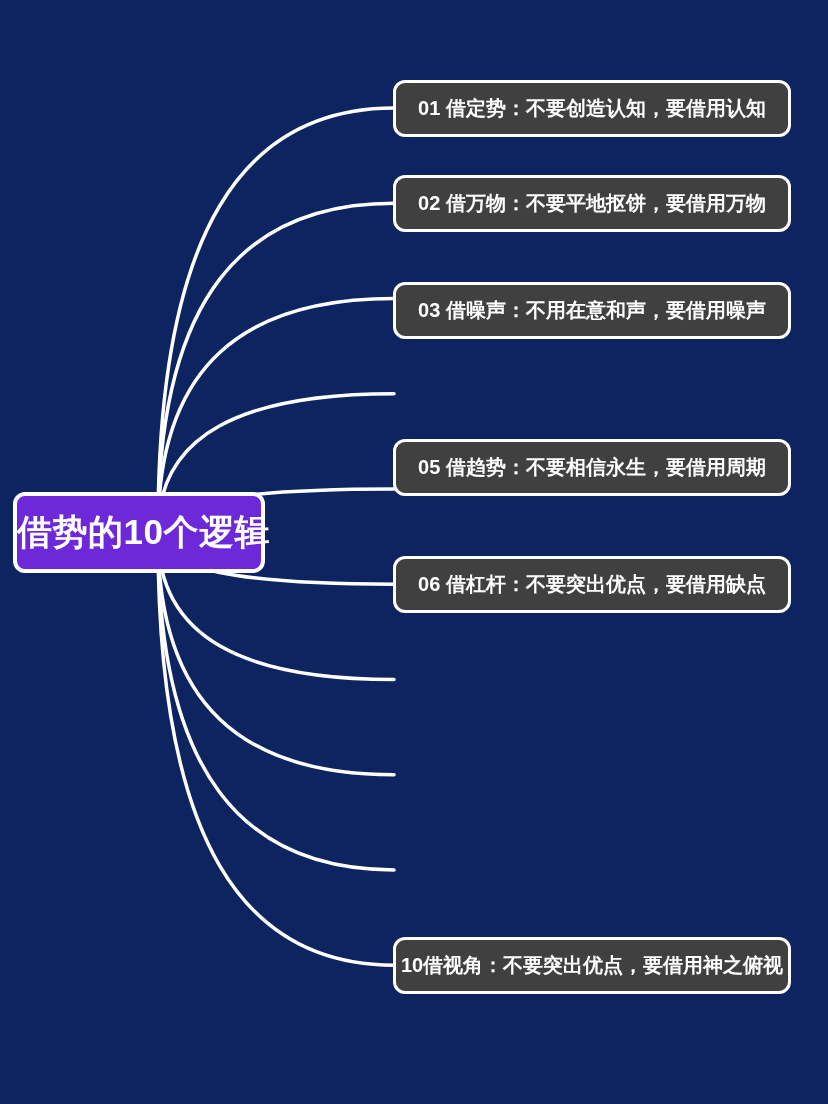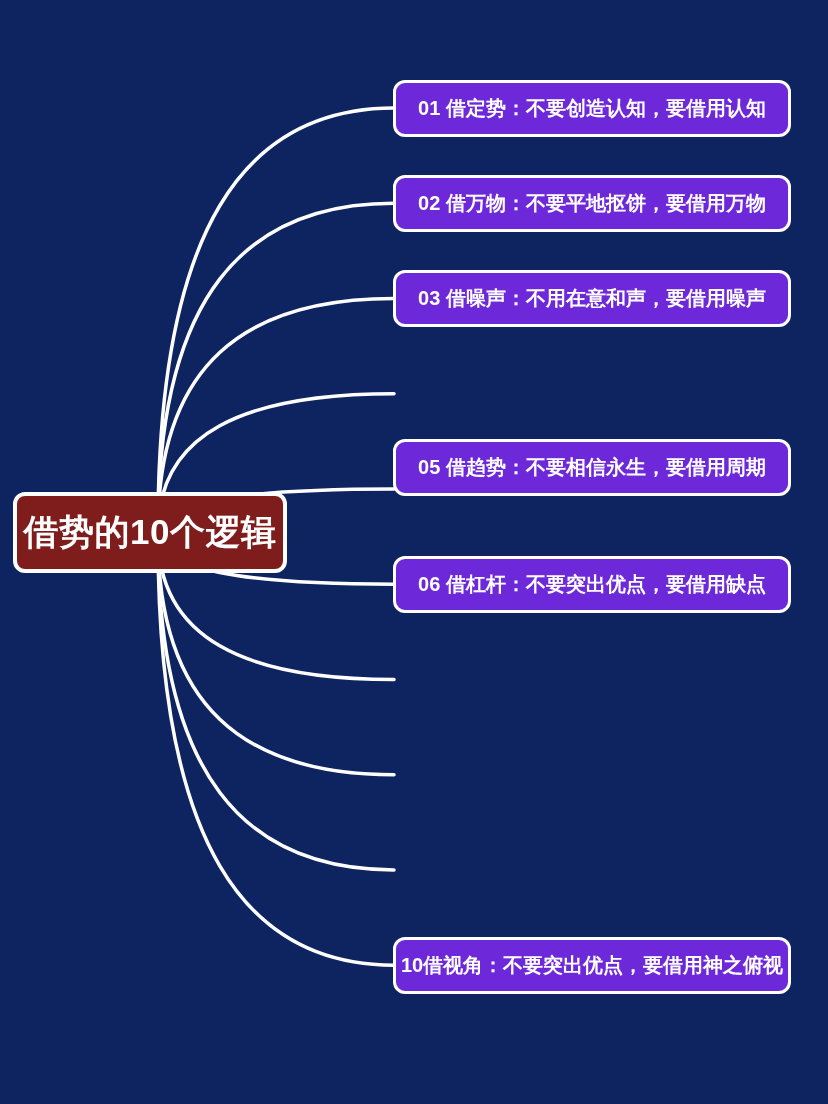--- a/index.html
+++ b/index.html
@@ -23,42 +23,41 @@
   #connectors path {
     fill: none;
     stroke: #ffffff;
     stroke-width: 3.5;
     stroke-linecap: round;
   }
   .root-node {
     position: absolute;
     left: 13px;
     top: 492px;
-    width: 274px;
+    width: 252px;
     height: 81px;
     box-sizing: border-box;
-    background: #7f1d1d;
+    background: #6d28d9;
     border: 4px solid #ffffff;
     border-radius: 12px;
     display: flex;
     align-items: center;
-    justify-content: center;
     color: #ffffff;
     font-size: 35px;
     font-weight: bold;
     white-space: nowrap;
     letter-spacing: 0.5px;
   }
   .branch-node {
     position: absolute;
     left: 393px;
     width: 398px;
     height: 57px;
     box-sizing: border-box;
-    background: #6d28d9;
+    background: #404040;
     border: 3.5px solid #ffffff;
     border-radius: 12px;
     display: flex;
     align-items: center;
     justify-content: center;
     color: #ffffff;
     font-size: 20px;
     font-weight: bold;
     white-space: nowrap;
   }
@@ -84,21 +83,21 @@
   <div class="root-node">
     <span>借势的10个逻辑</span>
   </div>
 
   <div class="branch-node" style="top:79.5px">
     <span>01 借定势：不要创造认知，要借用认知</span>
   </div>
   <div class="branch-node" style="top:174.8px">
     <span>02 借万物：不要平地抠饼，要借用万物</span>
   </div>
-  <div class="branch-node" style="top:270px">
+  <div class="branch-node" style="top:282px">
     <span>03 借噪声：不用在意和声，要借用噪声</span>
   </div>
   <div class="branch-node" style="top:439px">
     <span>05 借趋势：不要相信永生，要借用周期</span>
   </div>
   <div class="branch-node" style="top:555.8px">
     <span>06 借杠杆：不要突出优点，要借用缺点</span>
   </div>
   <div class="branch-node" style="top:936.8px">
     <span>10借视角：不要突出优点，要借用神之俯视</span>

